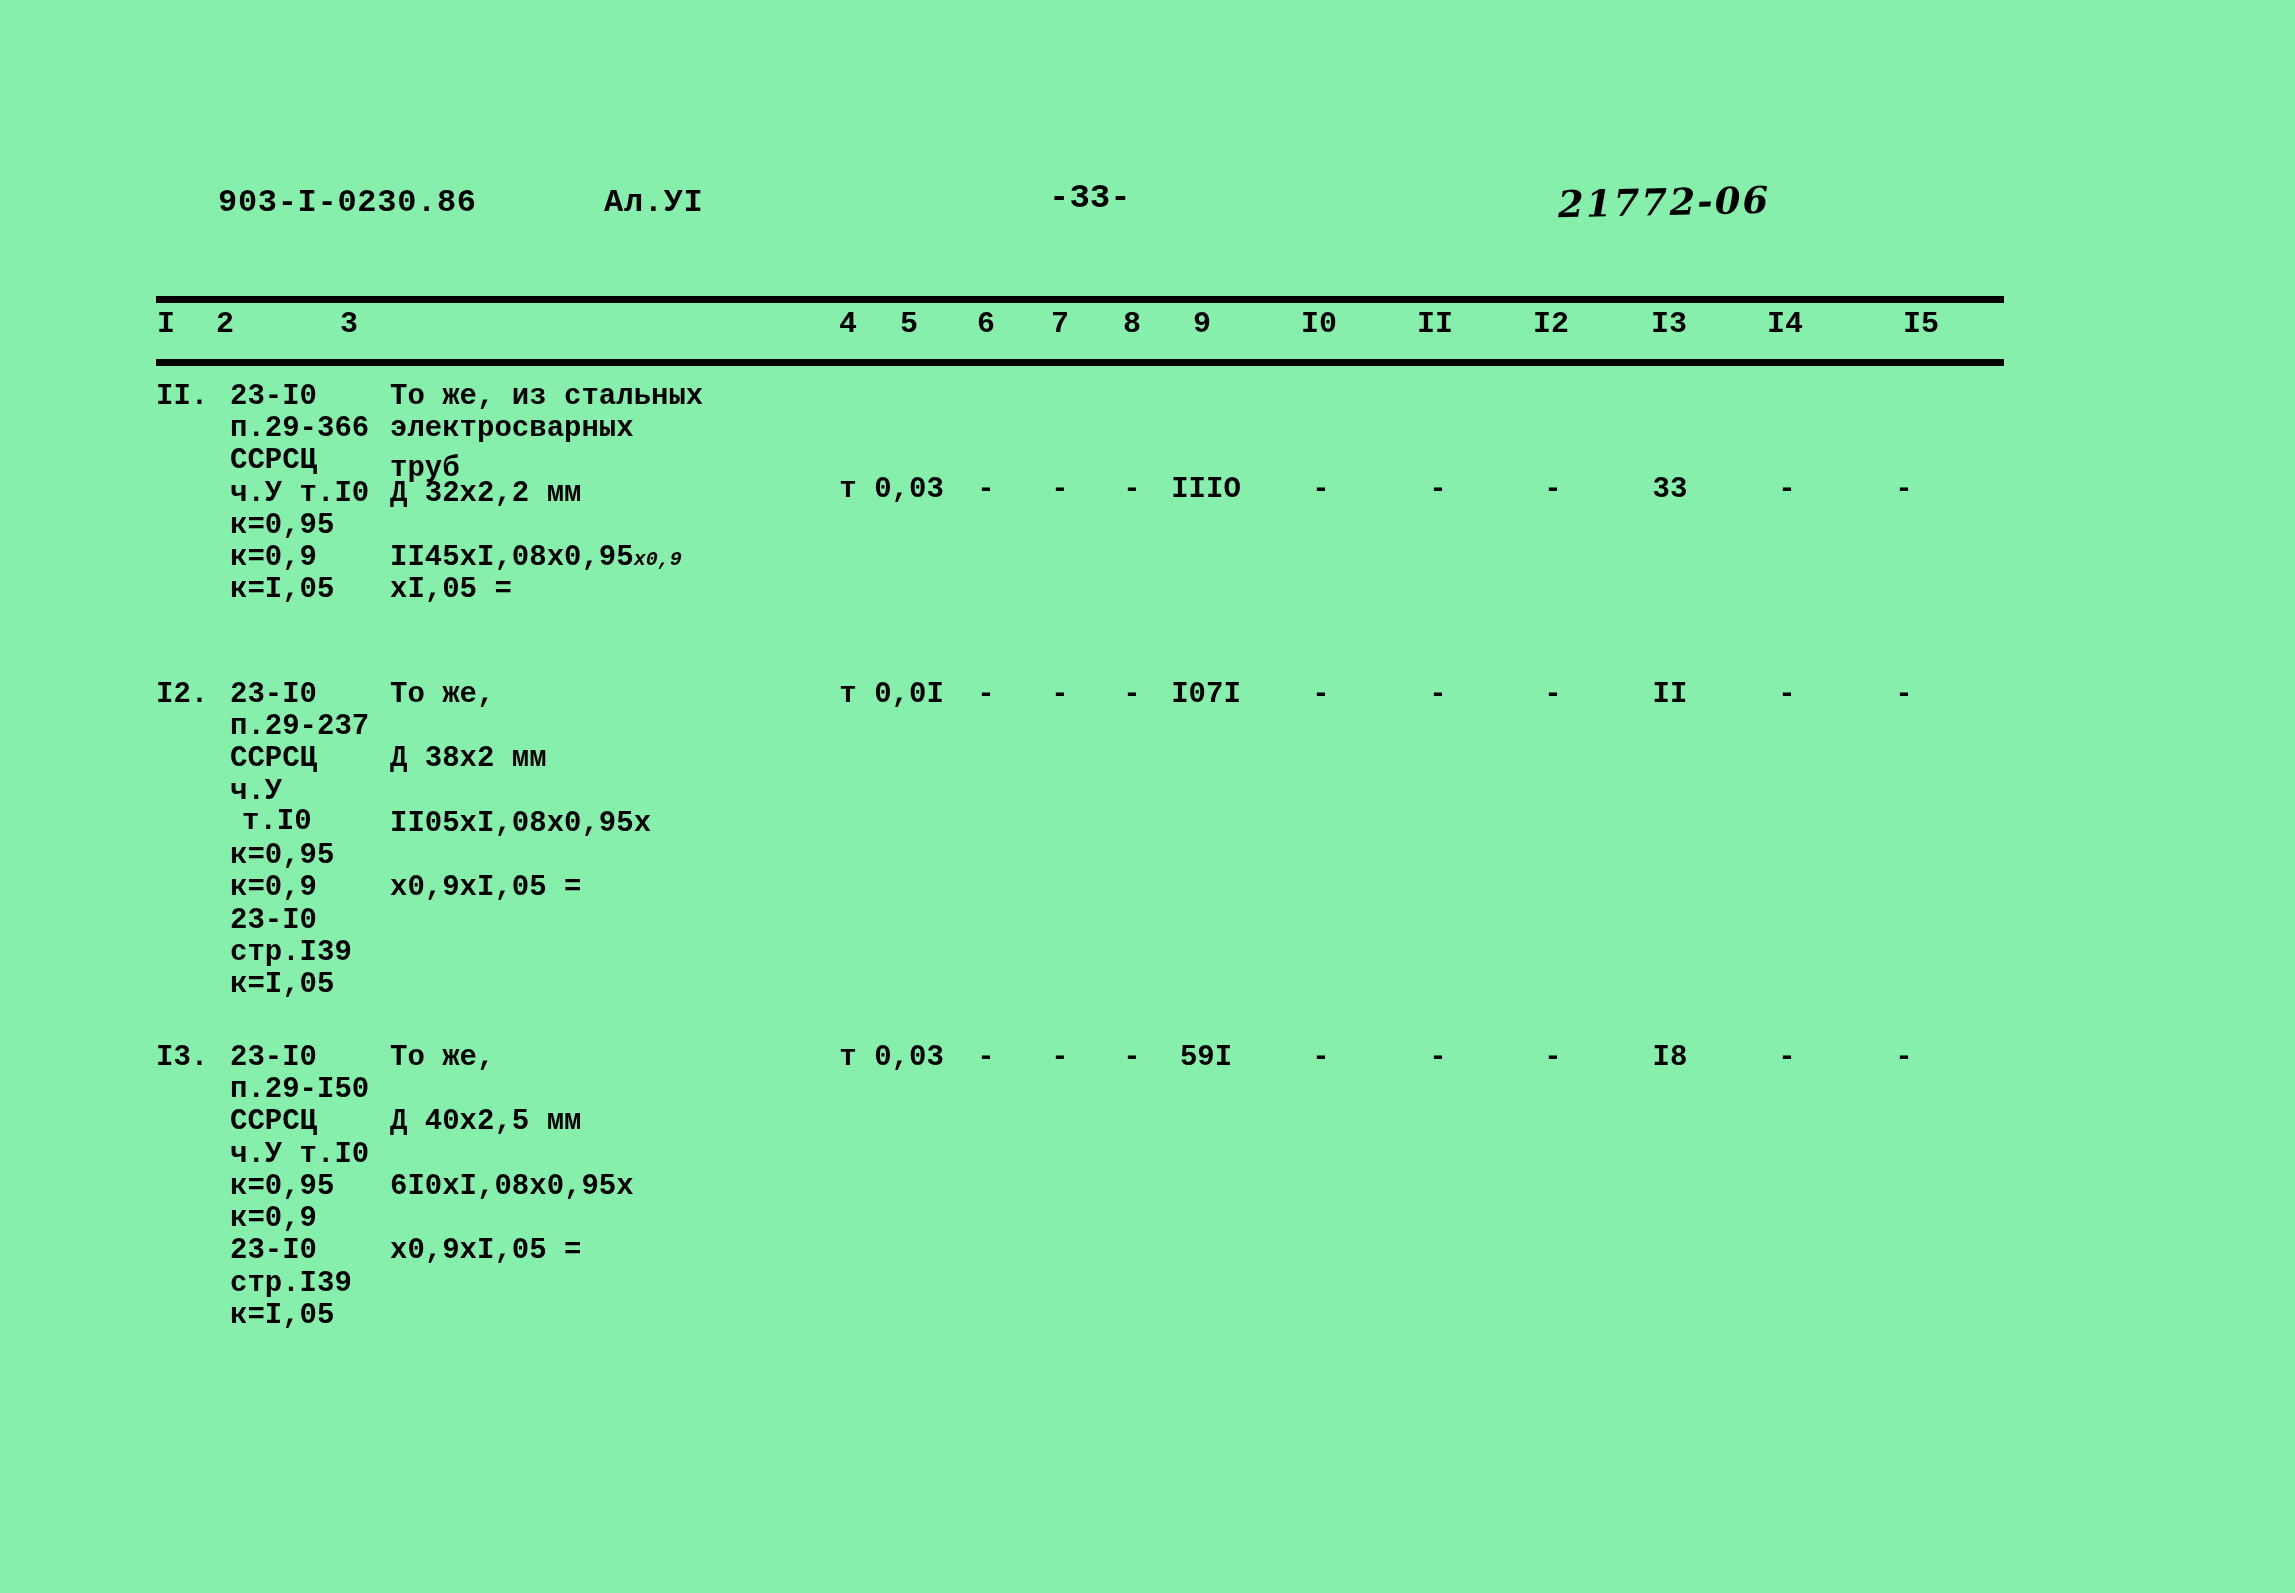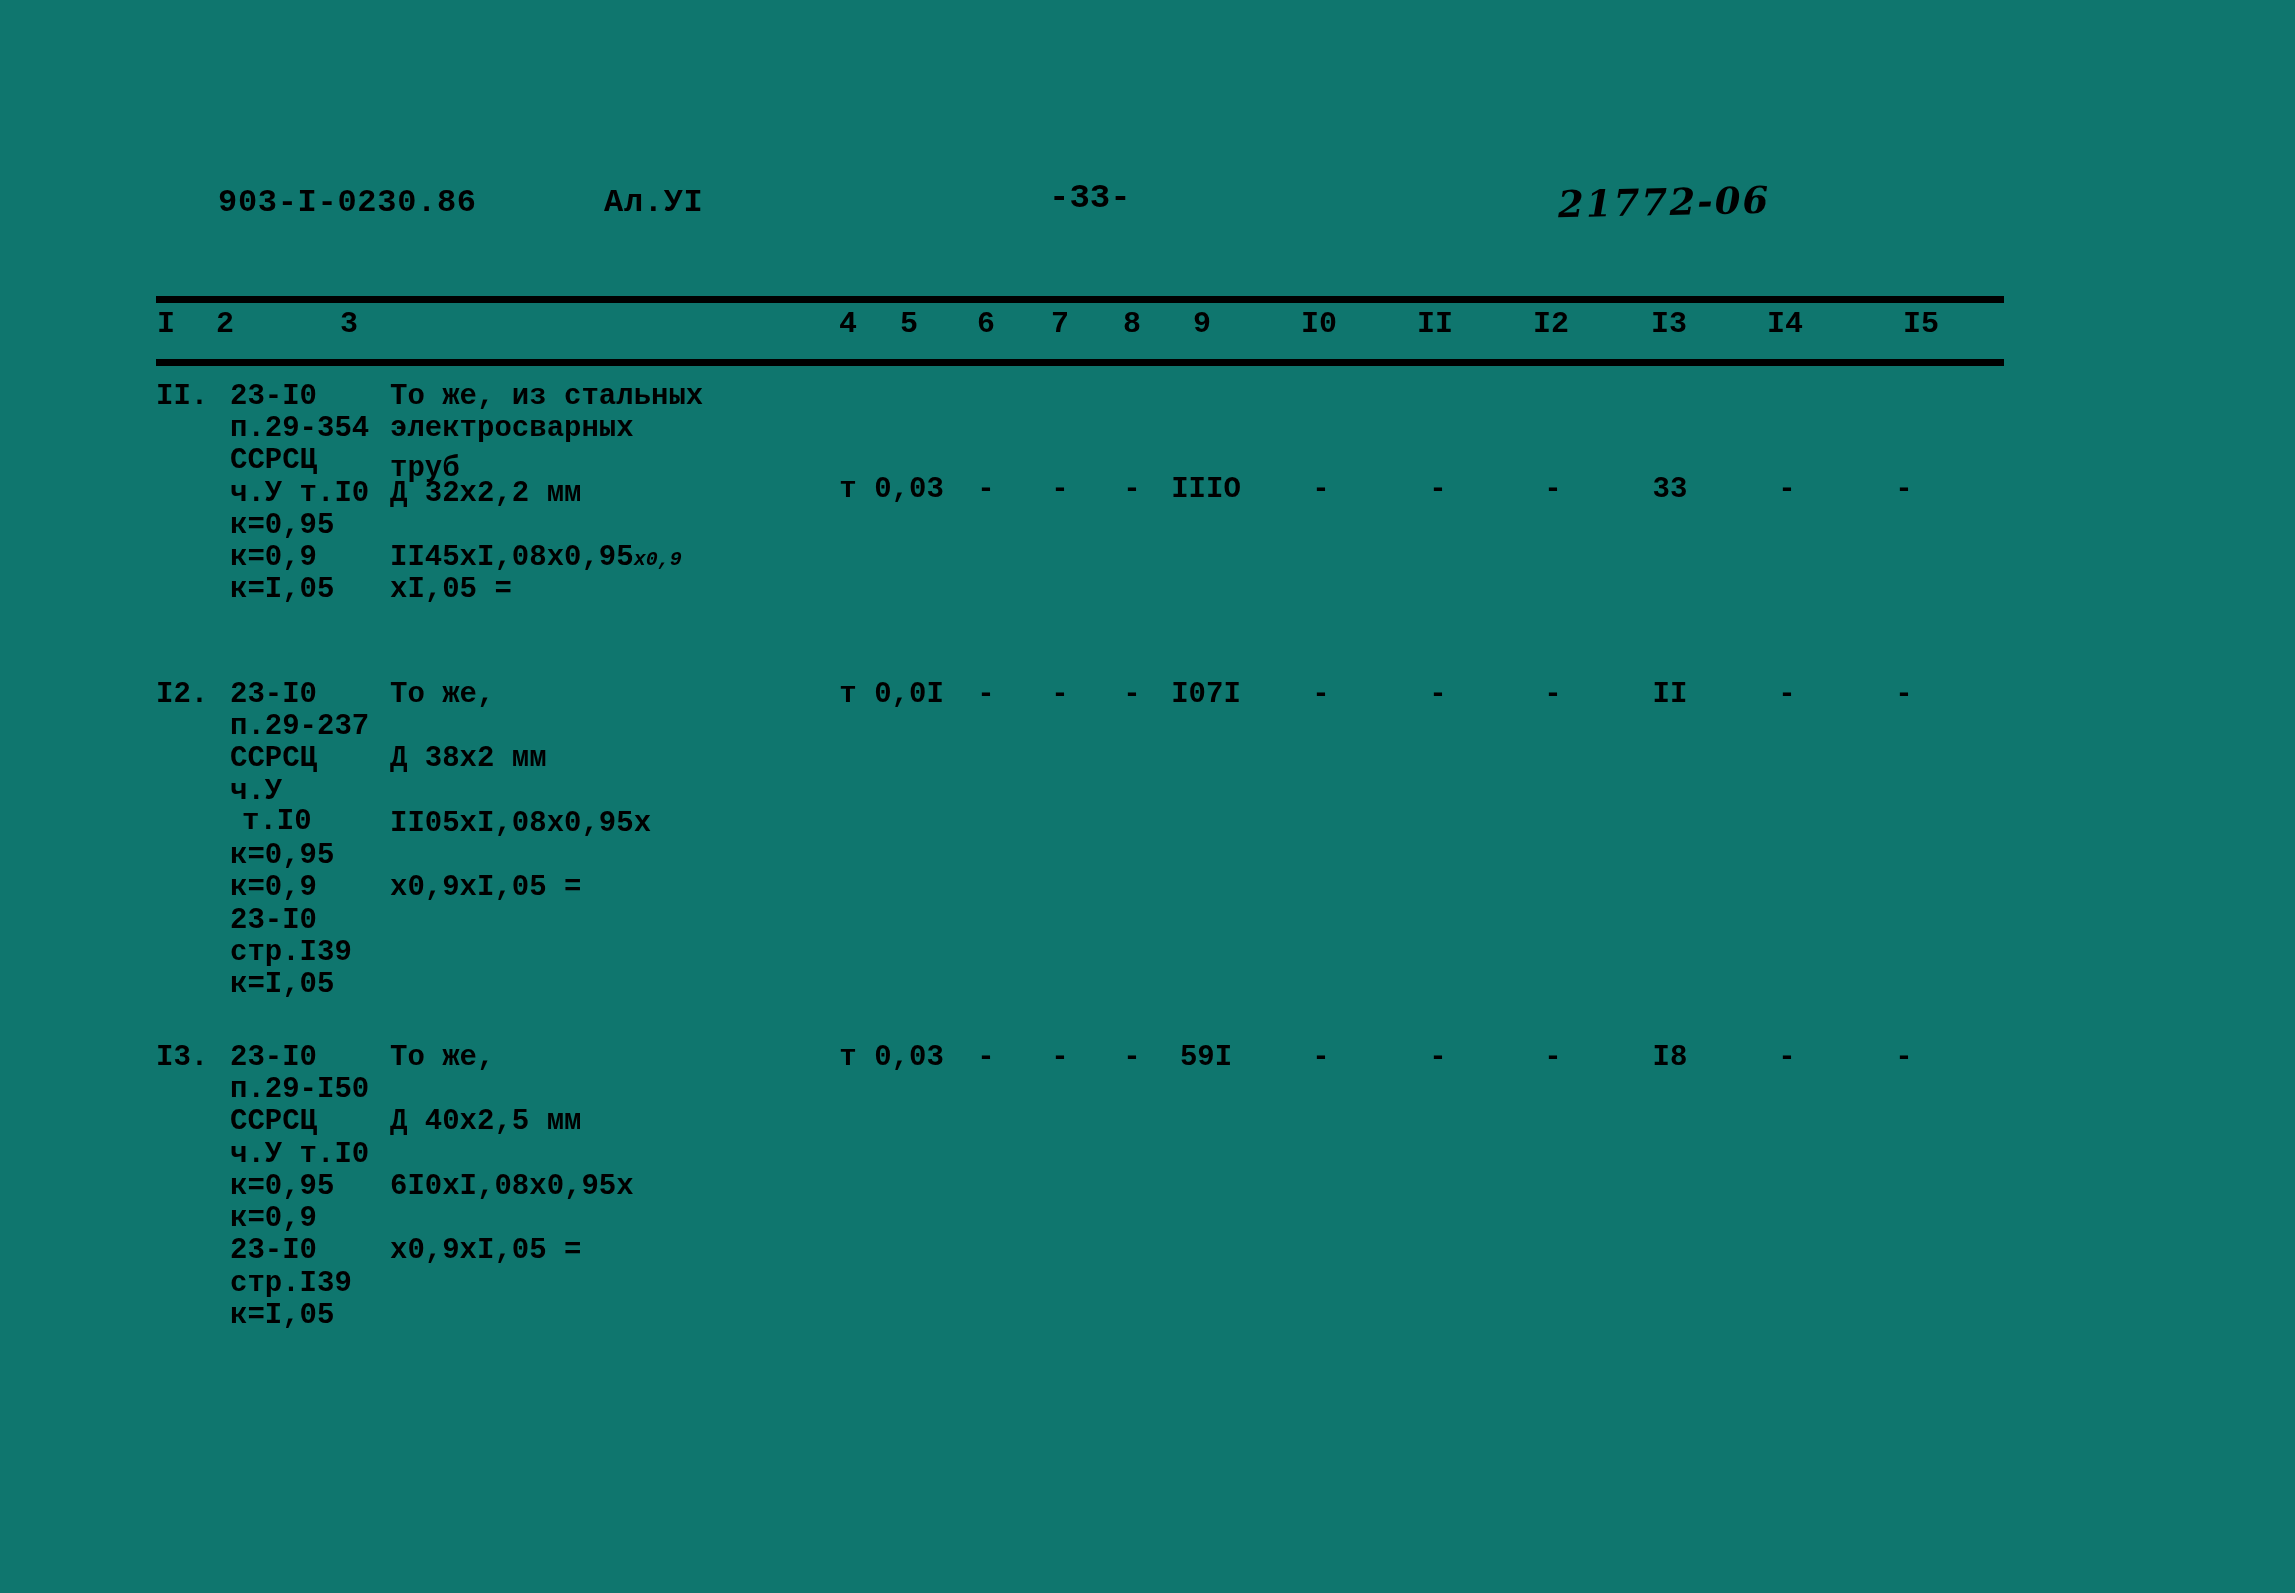--- a/index.html
+++ b/index.html
@@ -12,21 +12,21 @@
     height: 1594px;
     position: relative;
     font-family: "Liberation Mono", "DejaVu Sans Mono", monospace;
     color: #000000;
     overflow: hidden;
   }
 
   .page {
     position: absolute;
     inset: 0;
-    background: #0f766e;
+    background: #86efac;
   }
 
   
   .doc-header {
     position: absolute;
     top: 184px;
     left: 0;
     width: 2295px;
     height: 48px;
   }
@@ -161,21 +161,21 @@
       <div class="ch" style="left: 1435px;">II</div>
       <div class="ch" style="left: 1551px;">I2</div>
       <div class="ch" style="left: 1669px;">I3</div>
       <div class="ch" style="left: 1785px; text-align: center;">I4</div>
       <div class="ch" style="left: 1902px; margin-left: 19px;">I5</div>
     </div>
 
   <div class="row" id="row-0" style="top:381px;">
       <div class="cell c-num" style="top: 0px;">II.</div>
       <div class="cell c-code" style="top: 0px;">23-I0</div>
-      <div class="cell c-code" style="top: 32px;">п.29-354</div>
+      <div class="cell c-code" style="top: 32px;">п.29-366</div>
       <div class="cell c-code" style="top: 64px;">ССРСЦ</div>
       <div class="cell c-code" style="top: 97px;">ч.У т.I0</div>
       <div class="cell c-code" style="top: 129px;">к=0,95</div>
       <div class="cell c-code" style="top: 161px;">к=0,9</div>
       <div class="cell c-code" style="top: 193px;">к=I,05</div>
       <div class="cell c-desc" style="top: 0px;">То же, из стальных</div>
       <div class="cell c-desc" style="top: 32px;">электросварных</div>
       <div class="cell c-desc" style="top: 72px;">труб</div>
       <div class="cell c-desc" style="top: 97px;">Д 32х2,2 мм</div>
       <div class="cell c-desc" style="top: 161px;">II45хI,08х0,95<span class="hand">х0,9</span></div>

